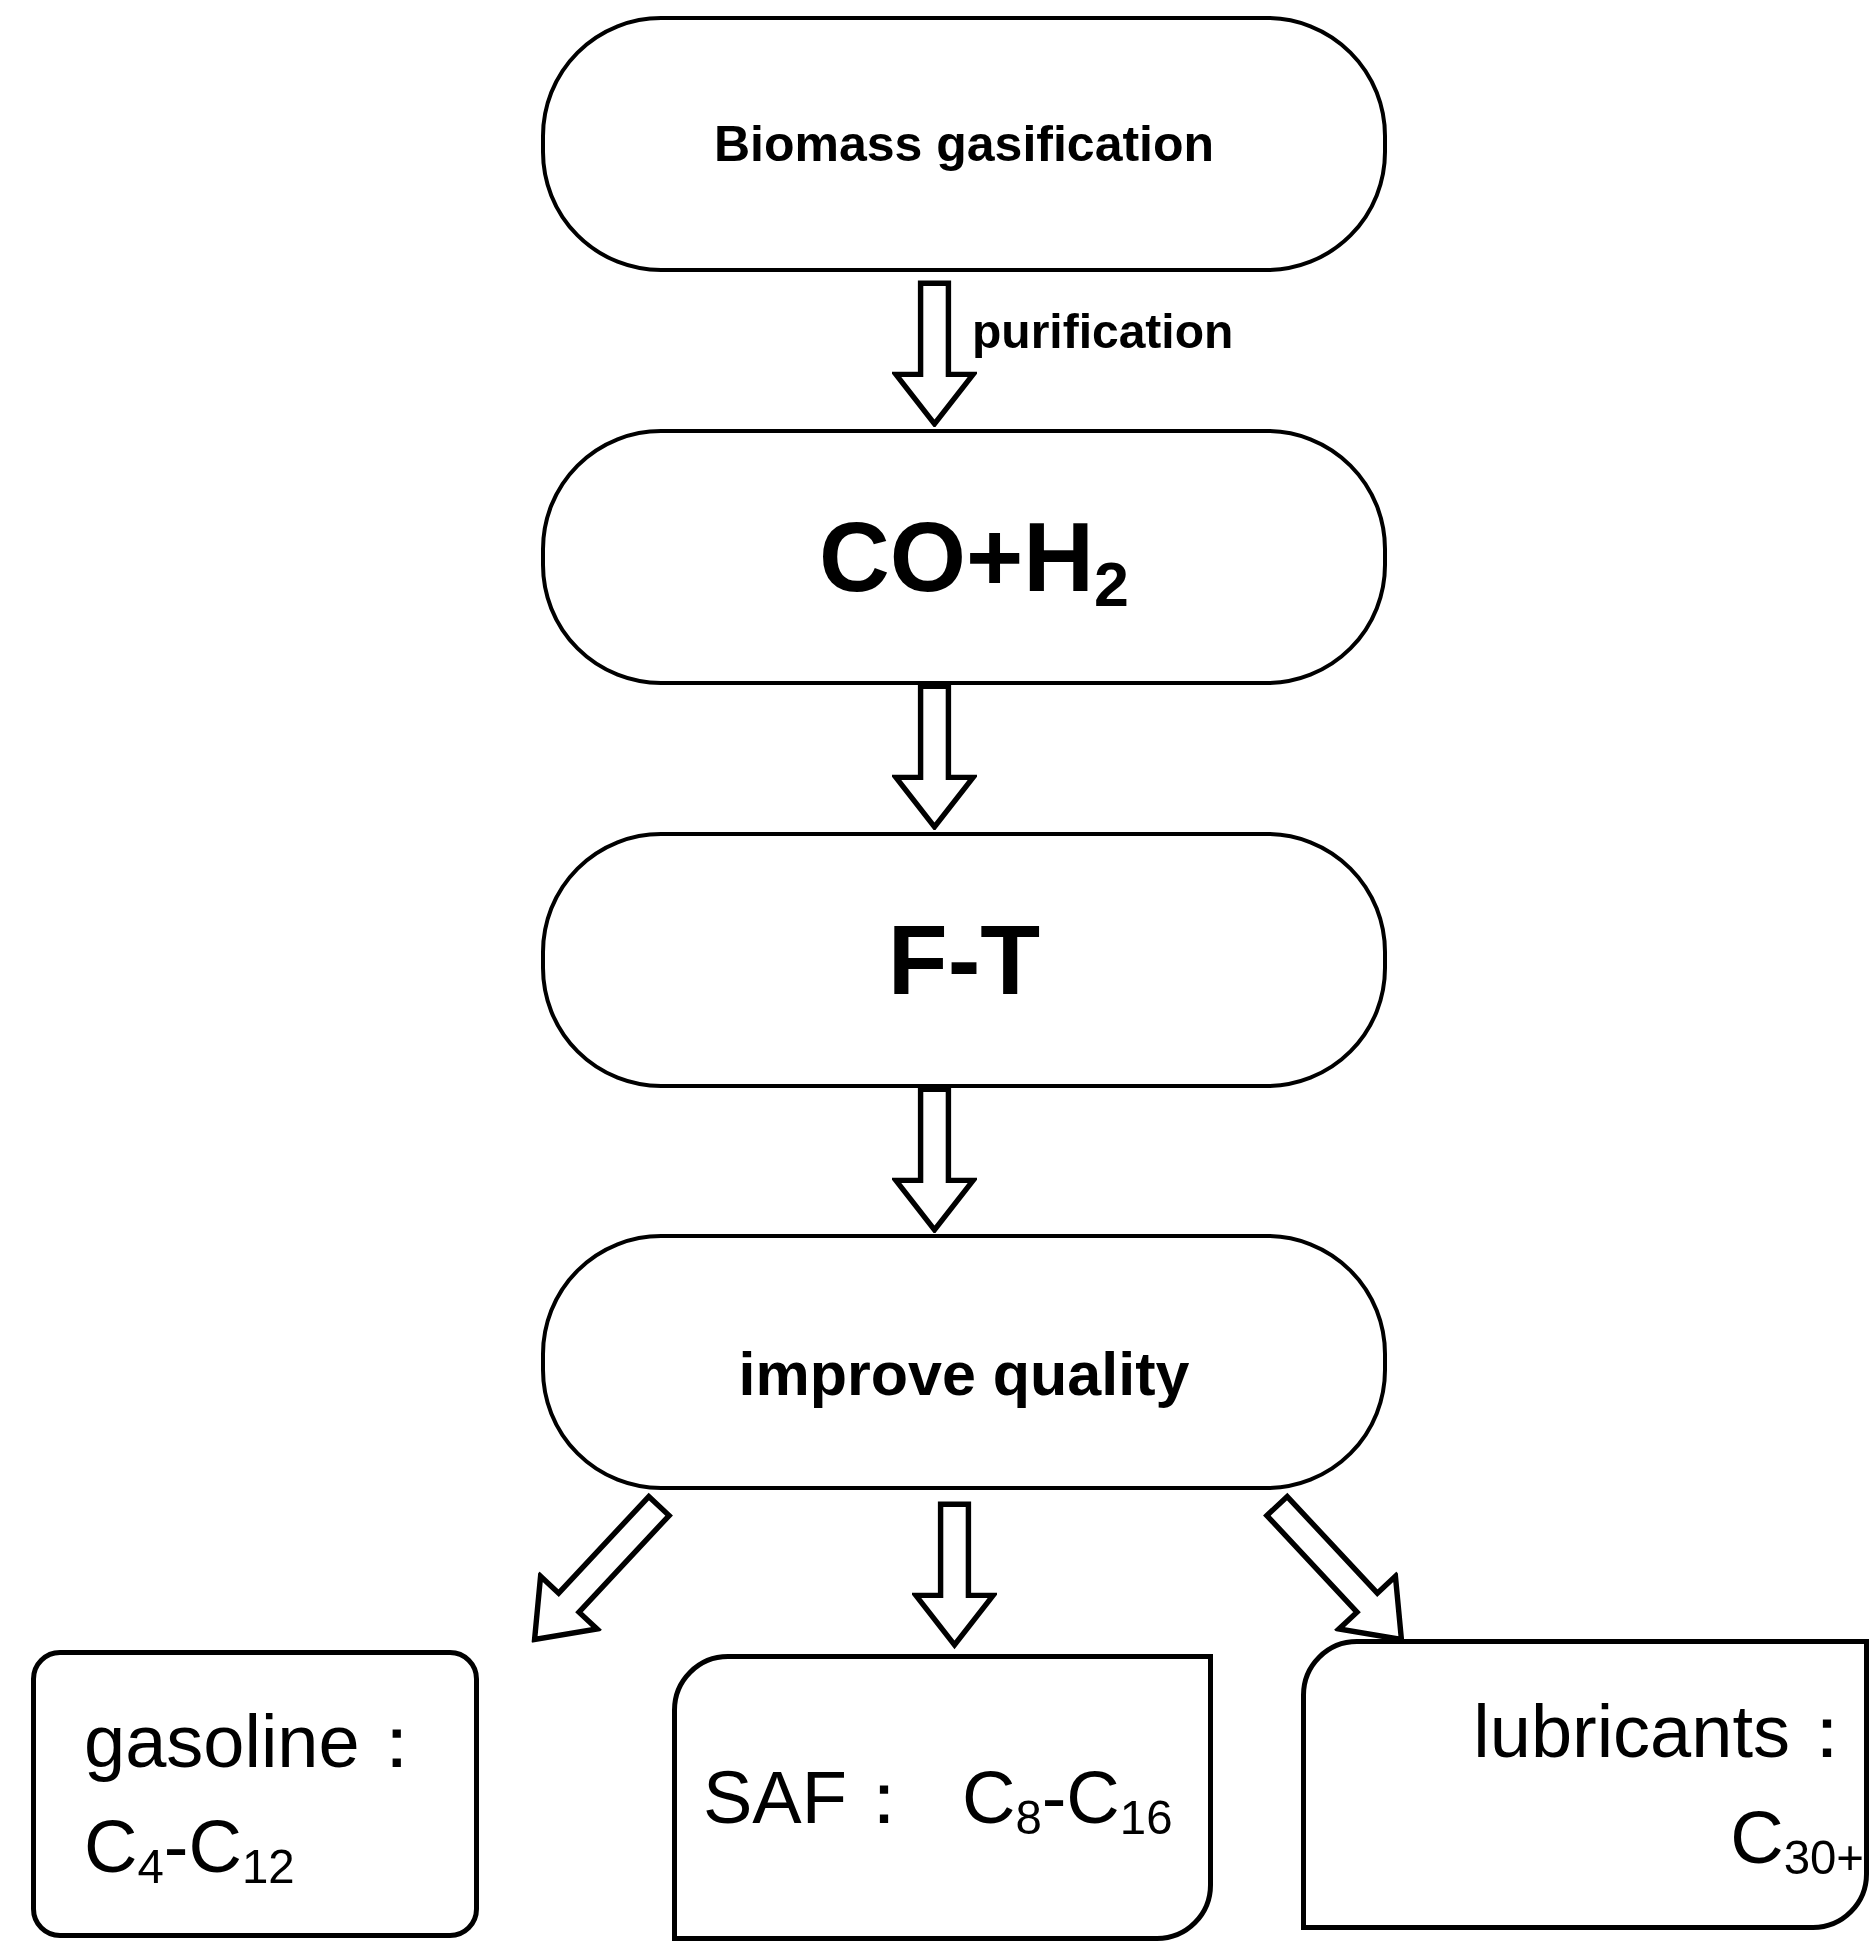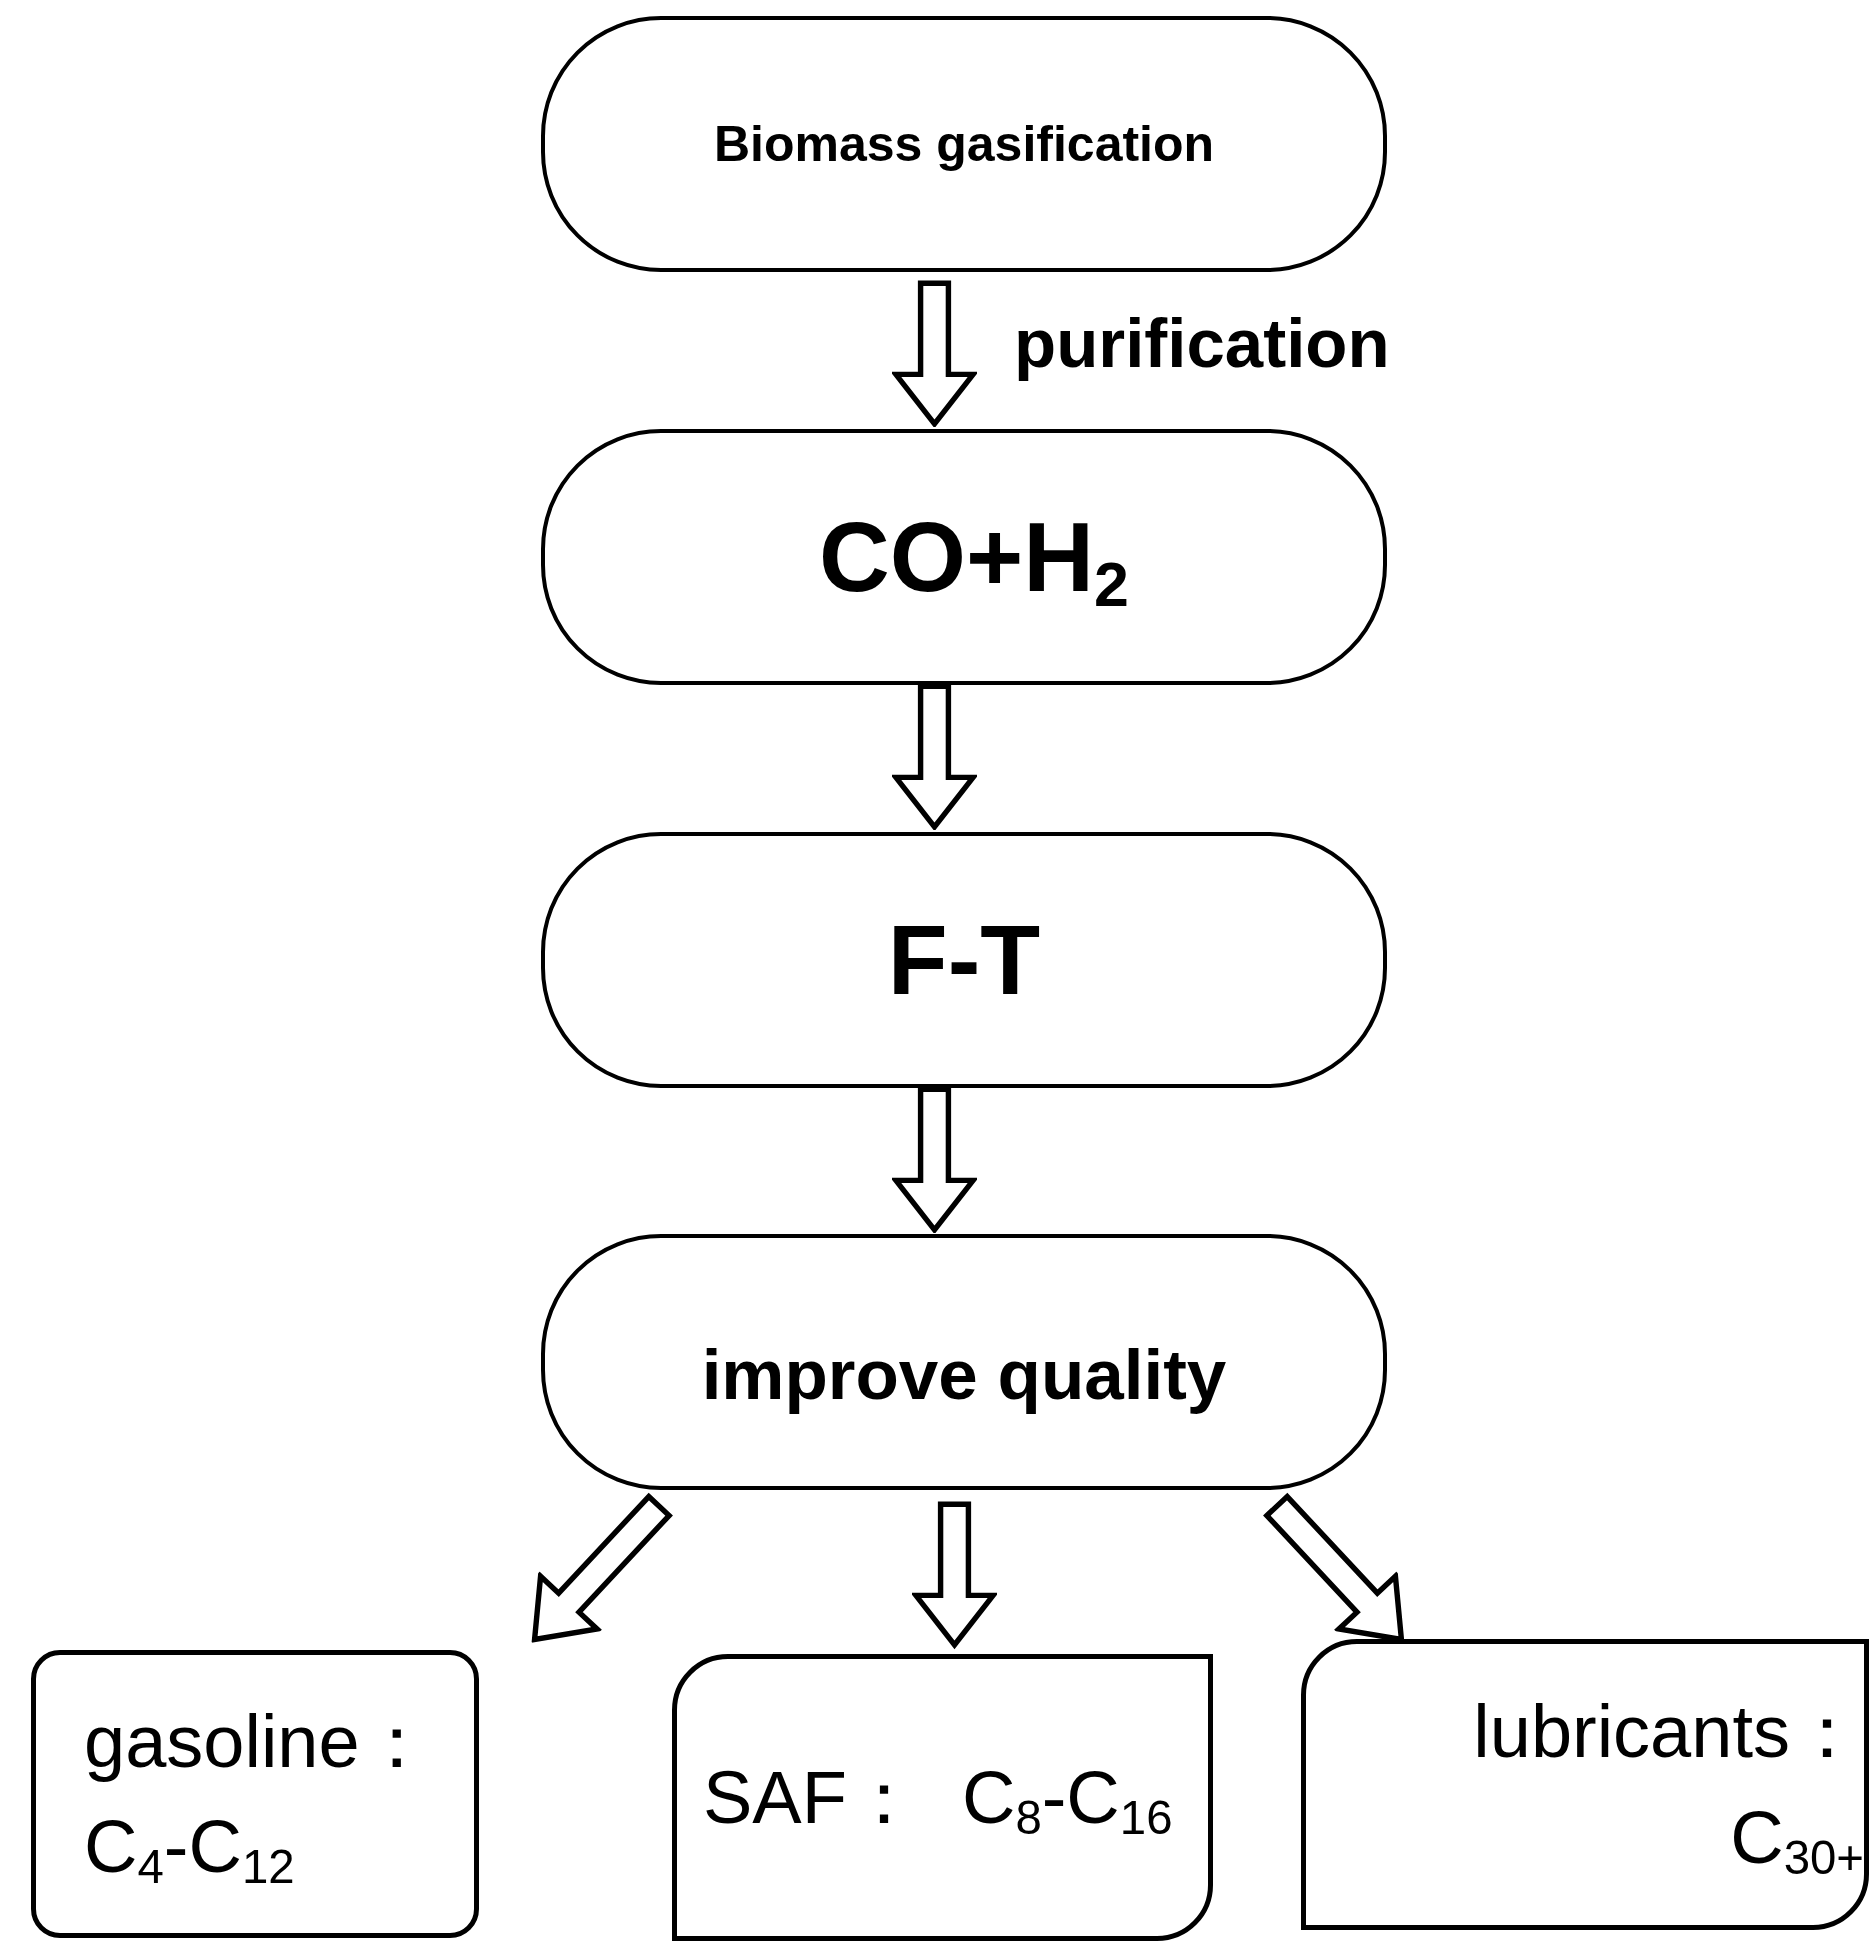--- a/index.html
+++ b/index.html
@@ -17,42 +17,42 @@
     left:541px;width:846px;height:256px;
     border:4.6px solid #000;border-radius:120px;
     background:#fff;
     display:flex;align-items:center;justify-content:center;
     box-sizing:border-box;
   }
   .pill-label{font-weight:700;white-space:nowrap;}
   #p-biomass{top:15.5px;}   #p-biomass  .pill-label{font-size:50px;}
   #p-syngas {top:429px;}  #p-syngas   .pill-label{font-size:98px;margin-left:20px;}
   #p-ft     {top:832px;} #p-ft       .pill-label{font-size:98px;}
-  #p-improve{top:1234px;} #p-improve  .pill-label{font-size:71px;margin-top:24px;}
+  #p-improve{top:1234px;} #p-improve  .pill-label{font-size:61px;margin-top:24px;}
 
   
   .sub{
     font-size:.64em;
     position:relative;top:.24em;
     line-height:0;
   }
 
   
   .arrow{position:absolute;}
   #a1{left:892px;top:280px;}
   #a2{left:892px;top:683px;}
   #a3{left:892px;top:1086px;}
   #a-mid{left:912px;top:1499px;}
   #a-left{left:554px;top:1478px;transform:rotate(43deg);transform-origin:50% 50%;}
   #a-right{left:1297px;top:1478px;transform:rotate(-43deg);transform-origin:50% 50%;}
 
   
   .edge-label{
-    position:absolute;left:1014px;top:304px;
-    font-size:69px;font-weight:700;white-space:nowrap;
+    position:absolute;left:972px;top:304px;
+    font-size:48px;font-weight:700;white-space:nowrap;
   }
 
   
   .obox{
     position:absolute;
     border:5.4px solid #000;
     border-radius:56px 0 56px 0;
     background:#fff;
     box-sizing:border-box;
     display:flex;flex-direction:column;justify-content:center;

